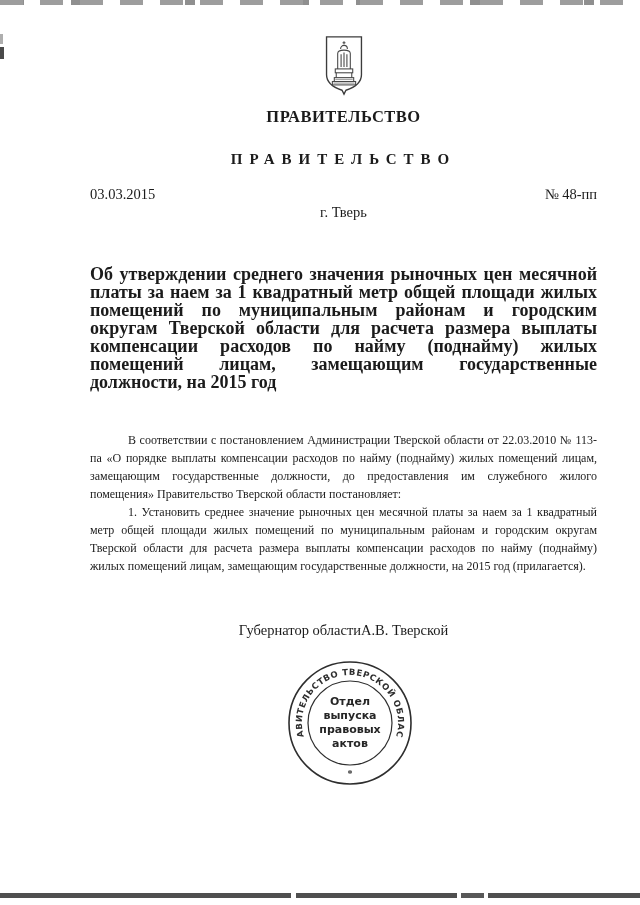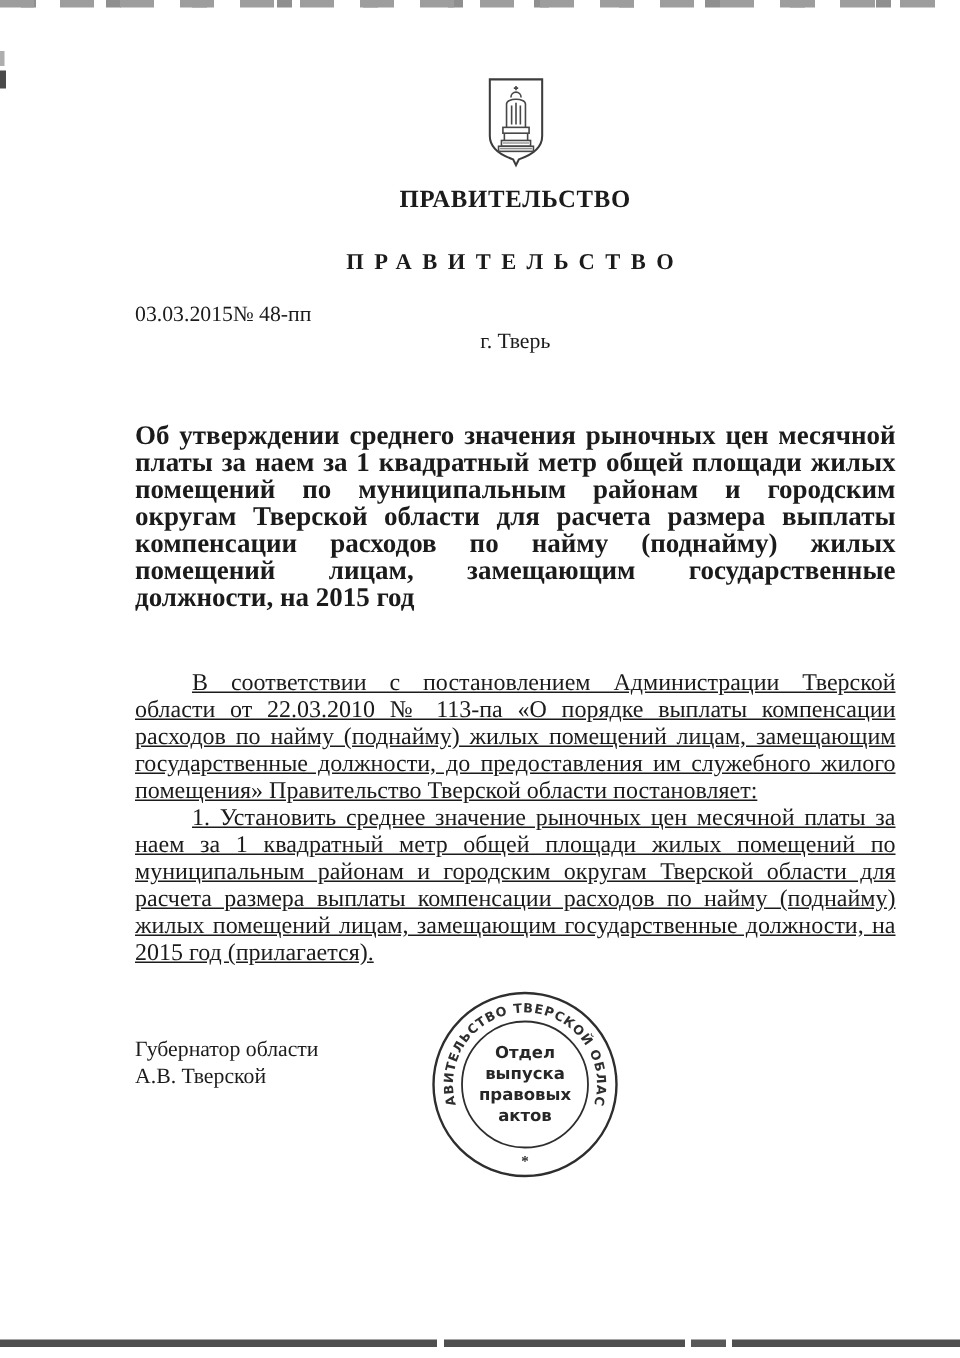--- a/index.html
+++ b/index.html
@@ -22,44 +22,44 @@
   .edge-left-b{position:absolute;left:0;top:47px;width:4px;height:12px;background:#4a4a4a;}
   .edge-bottom{
     position:absolute;left:0;bottom:7px;width:640px;height:5px;
     background:linear-gradient(90deg,
       #4f4f4f 0 45.5%, rgba(0,0,0,0) 45.5% 46.2%,
       #4f4f4f 46.2% 71.4%, rgba(0,0,0,0) 71.4% 72%,
       #585858 72% 75.6%, rgba(0,0,0,0) 75.6% 76.2%,
       #4f4f4f 76.2% 100%);
   }
   
-  .content{position:absolute;left:90px;top:50px;width:507px;}
+  .content{position:absolute;left:90px;top:34px;width:507px;}
   .emblem{width:100%;text-align:center;height:66px;}
   .org{
     text-align:center;font-weight:bold;font-size:16.5px;line-height:20px;letter-spacing:.5px;
   }
   .org-first{margin-top:7px;}
   .doctype{
     margin-top:22px;text-align:center;font-weight:bold;font-size:15px;letter-spacing:7px;line-height:20px;
   }
   .meta-row{
-    margin-top:16px;display:flex;justify-content:flex-start;align-items:baseline;
+    margin-top:16px;display:flex;justify-content:space-between;align-items:baseline;
     font-size:14.5px;line-height:18px;
   }
   .place{text-align:center;font-size:14.5px;line-height:18px;}
   .title{
     margin-top:44px;font-weight:bold;font-size:18px;line-height:18px;text-align:justify;
   }
   .para{
-    margin:0;font-size:16px;line-height:18px;text-align:justify;text-indent:38px;text-decoration:underline;
+    margin:0;font-size:12px;line-height:18px;text-align:justify;text-indent:38px;
   }
   .para-first{margin-top:40px;}
   .sig-row{
     margin-top:46px;display:flex;justify-content:center;align-items:baseline;
-    font-size:14.5px;line-height:18px;flex-direction:column;
+    font-size:14.5px;line-height:18px;
   }
   
   .stamp{position:absolute;left:285px;top:658px;}
   .stamp .ring-text{
     font-family:"DejaVu Sans","Liberation Sans",sans-serif;
     font-size:8.5px;font-weight:bold;letter-spacing:.6px;fill:#2e2e2e;
   }
   .stamp .center-text{
     font-family:"DejaVu Sans","Liberation Sans",sans-serif;
     font-size:11px;font-weight:bold;fill:#262626;

